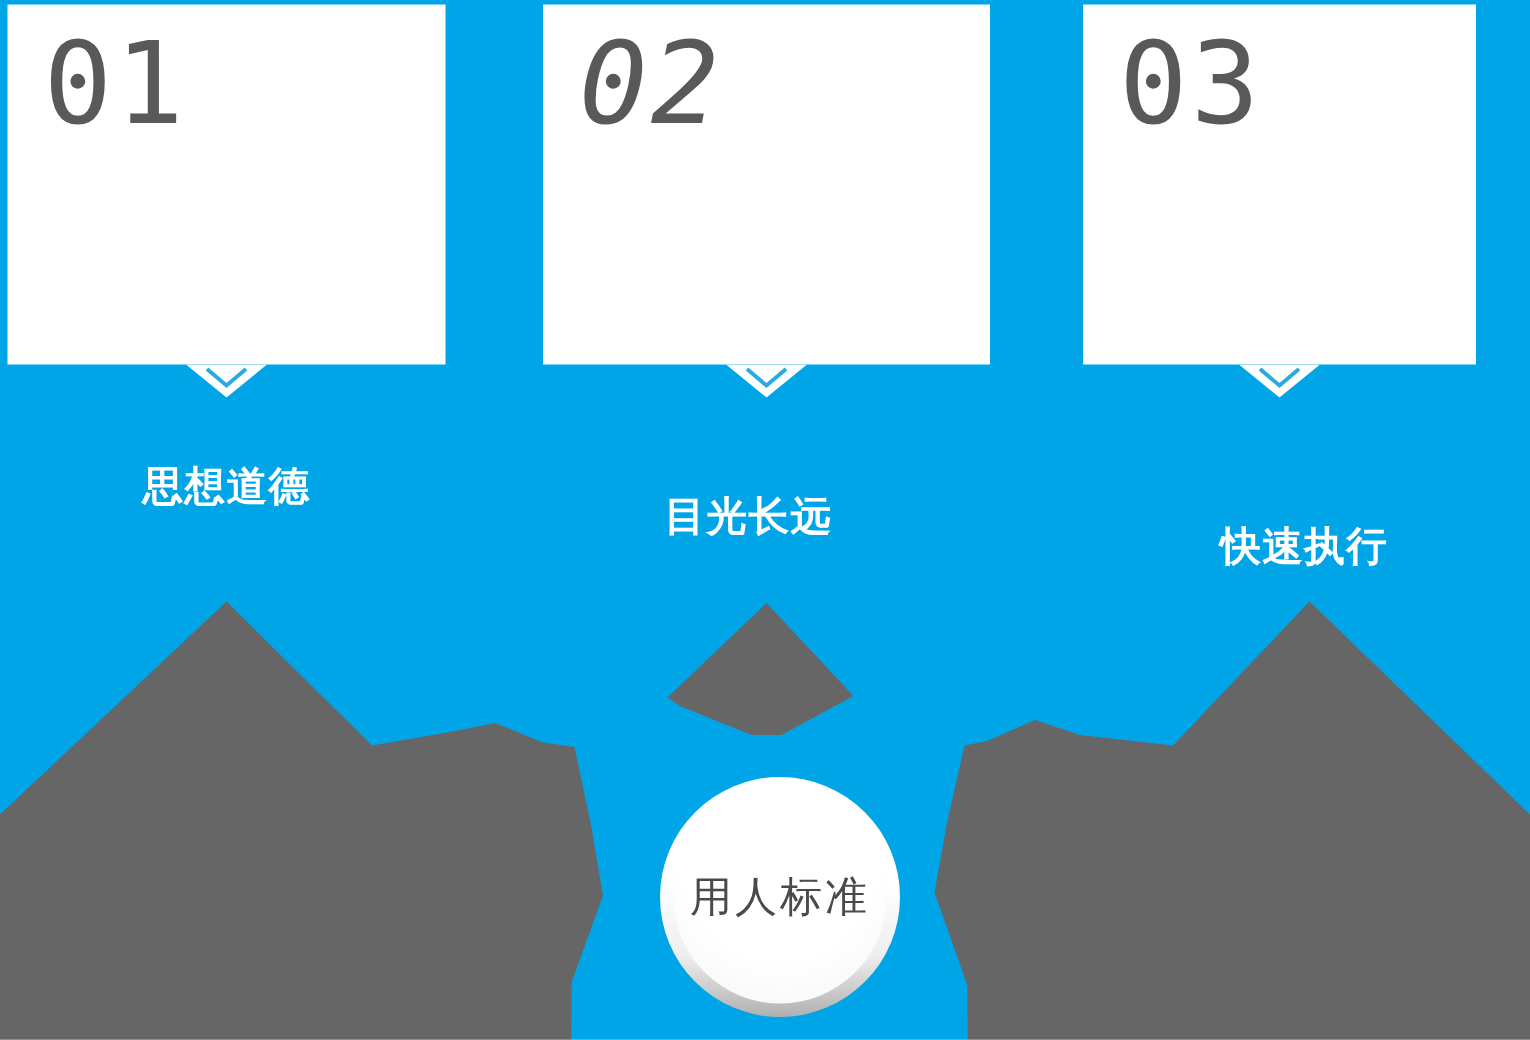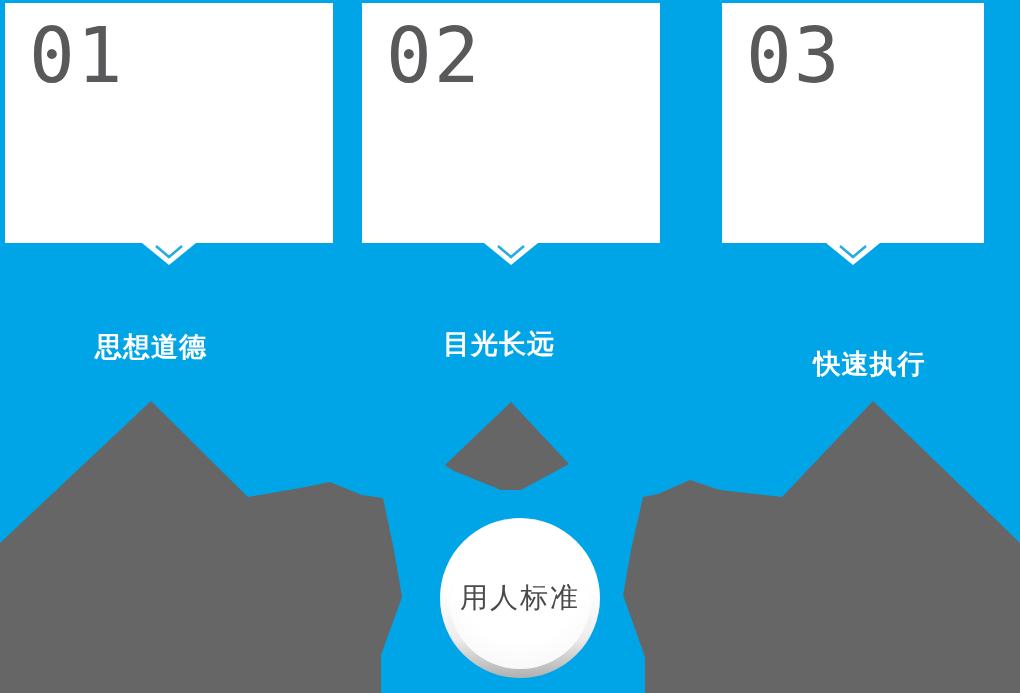--- a/index.html
+++ b/index.html
@@ -16,41 +16,41 @@
   body{font-family:"DejaVu Sans","Liberation Sans",sans-serif;}
   .stage{
     position:relative;width:1020px;height:693px;overflow:hidden;
     background:var(--bg-blue);
   }
   .mountains{position:absolute;left:0;top:0;width:1020px;height:693px;display:block;}
   .mountains path{fill:var(--mountain-gray);}
   .card{
     position:absolute;top:3px;height:240px;background:var(--card-bg);
   }
-  .card-1{left:5px;width:292px;padding-left:36px;}
-  .card-2{left:362px;width:298px;}
+  .card-1{left:5px;width:292px;}
+  .card-2{left:362px;width:298px;font-style:italic;}
   .card-3{left:722px;width:262px;}
   .card-number{
     position:absolute;left:24px;top:14px;
     font-family:"DejaVu Sans Mono","Liberation Mono",monospace;
     font-size:76px;line-height:78px;color:var(--number-gray);
     letter-spacing:2px;
   }
   .card-arrow{
     position:absolute;left:50%;bottom:-22px;transform:translateX(-50%);
     width:54px;height:22px;display:block;
   }
   .card-arrow .tri{fill:#FFFFFF;}
   .card-arrow .chev{fill:none;stroke:var(--chevron-blue);stroke-width:2.6;}
   .step-label{
     position:absolute;top:306px;text-align:center;
     color:var(--label-white);font-size:27px;font-weight:bold;
     letter-spacing:1px;
   }
-  .label-1{left:5px;width:292px;margin-top:23px;}
+  .label-1{left:5px;width:292px;}
   .label-2{left:350px;width:298px;margin-top:20px;}
   .label-3{left:722px;width:295px;margin-top:40px;}
   .center-circle{
     position:absolute;left:440px;top:518px;width:160px;height:160px;
     border-radius:50%;
     background:linear-gradient(to bottom,#FFFFFF 45%,#EDEDED 75%,var(--circle-rim-gray) 100%);
     text-decoration:underline;
   }
   .center-circle-inner{
     position:absolute;left:9px;top:9px;right:9px;bottom:9px;

